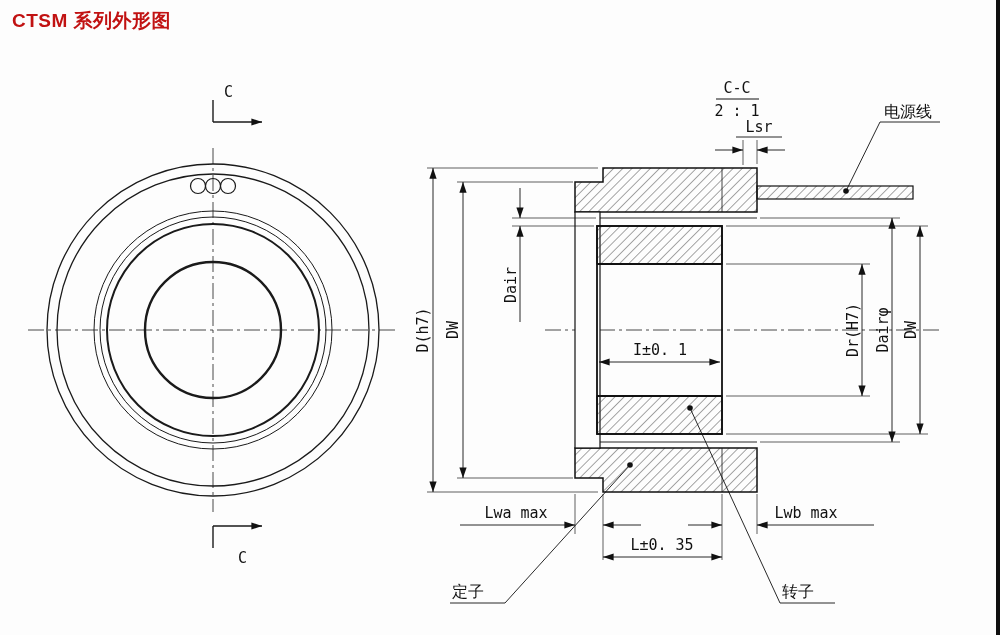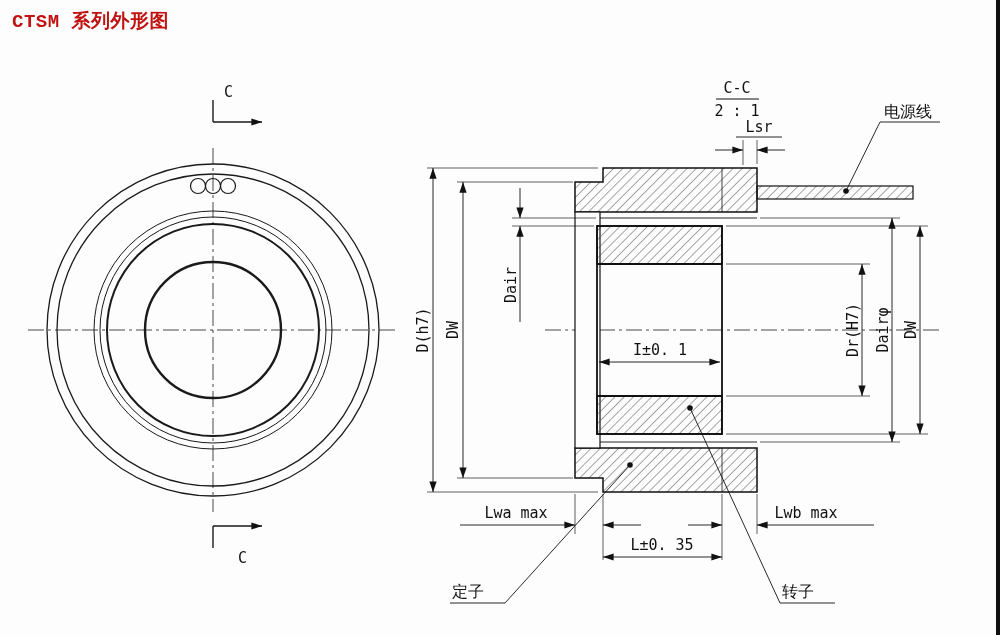--- a/index.html
+++ b/index.html
@@ -1,18 +1,18 @@
 <!DOCTYPE html>
 <html><head>
 <meta charset="utf-8">
 <style>
   html,body{margin:0;padding:0;background:#ffffff;}
   .page{position:relative;width:1000px;height:635px;background:#fdfdfd;overflow:hidden;
         font-family:"Liberation Sans", sans-serif;}
-  .title{position:absolute;left:12px;top:8px;font-family:Liberation Mono, monospace;
+  .title{position:absolute;left:12px;top:8px;font-family:Liberation Sans, sans-serif;
          font-weight:700;font-size:19px;color:#c11212;letter-spacing:.5px;}
   svg{position:absolute;left:0;top:0;}
   svg text{fill:#111;font-family:"DejaVu Sans Mono", monospace;font-size:15px;}
   svg text.cjk{font-family:"Liberation Sans", sans-serif;font-size:16px;}
   .edge{position:absolute;right:0;top:0;width:4px;height:635px;background:#101010;}
 </style>
 </head>
 <body>
 
 <div class="page">

